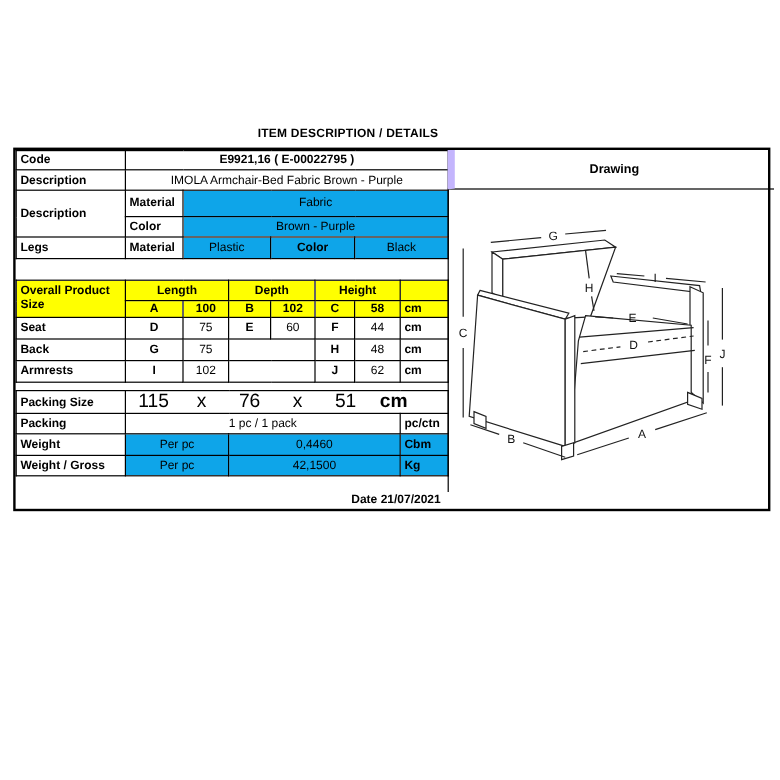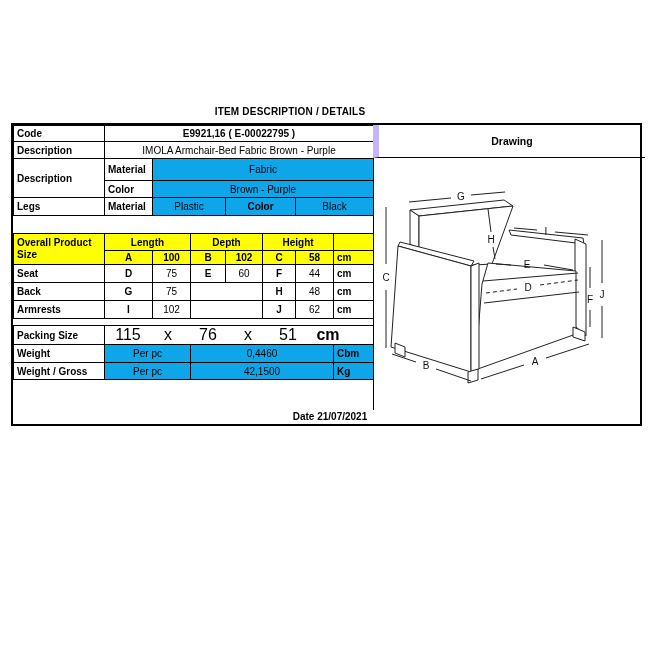--- a/index.html
+++ b/index.html
@@ -148,20 +148,25 @@
         <div class="psize">
           <span>115</span>
           <span>x</span>
           <span>76</span>
           <span>x</span>
           <span>51</span>
           <span class="b">cm</span>
         </div>
       </td>
     </tr>
+    <tr style="height:17px">
+      <td class="b">Packing</td>
+      <td colspan="2" class="c">1 pc / 1 pack</td>
+      <td class="b">pc/ctn</td>
+    </tr>
     <tr style="height:18px">
       <td class="b">Weight</td>
       <td class="c shade">Per pc</td>
       <td class="c shade">0,4460</td>
       <td class="b shade">Cbm</td>
     </tr>
     <tr style="height:17px">
       <td class="b">Weight / Gross</td>
       <td class="c shade">Per pc</td>
       <td class="c shade">42,1500</td>

